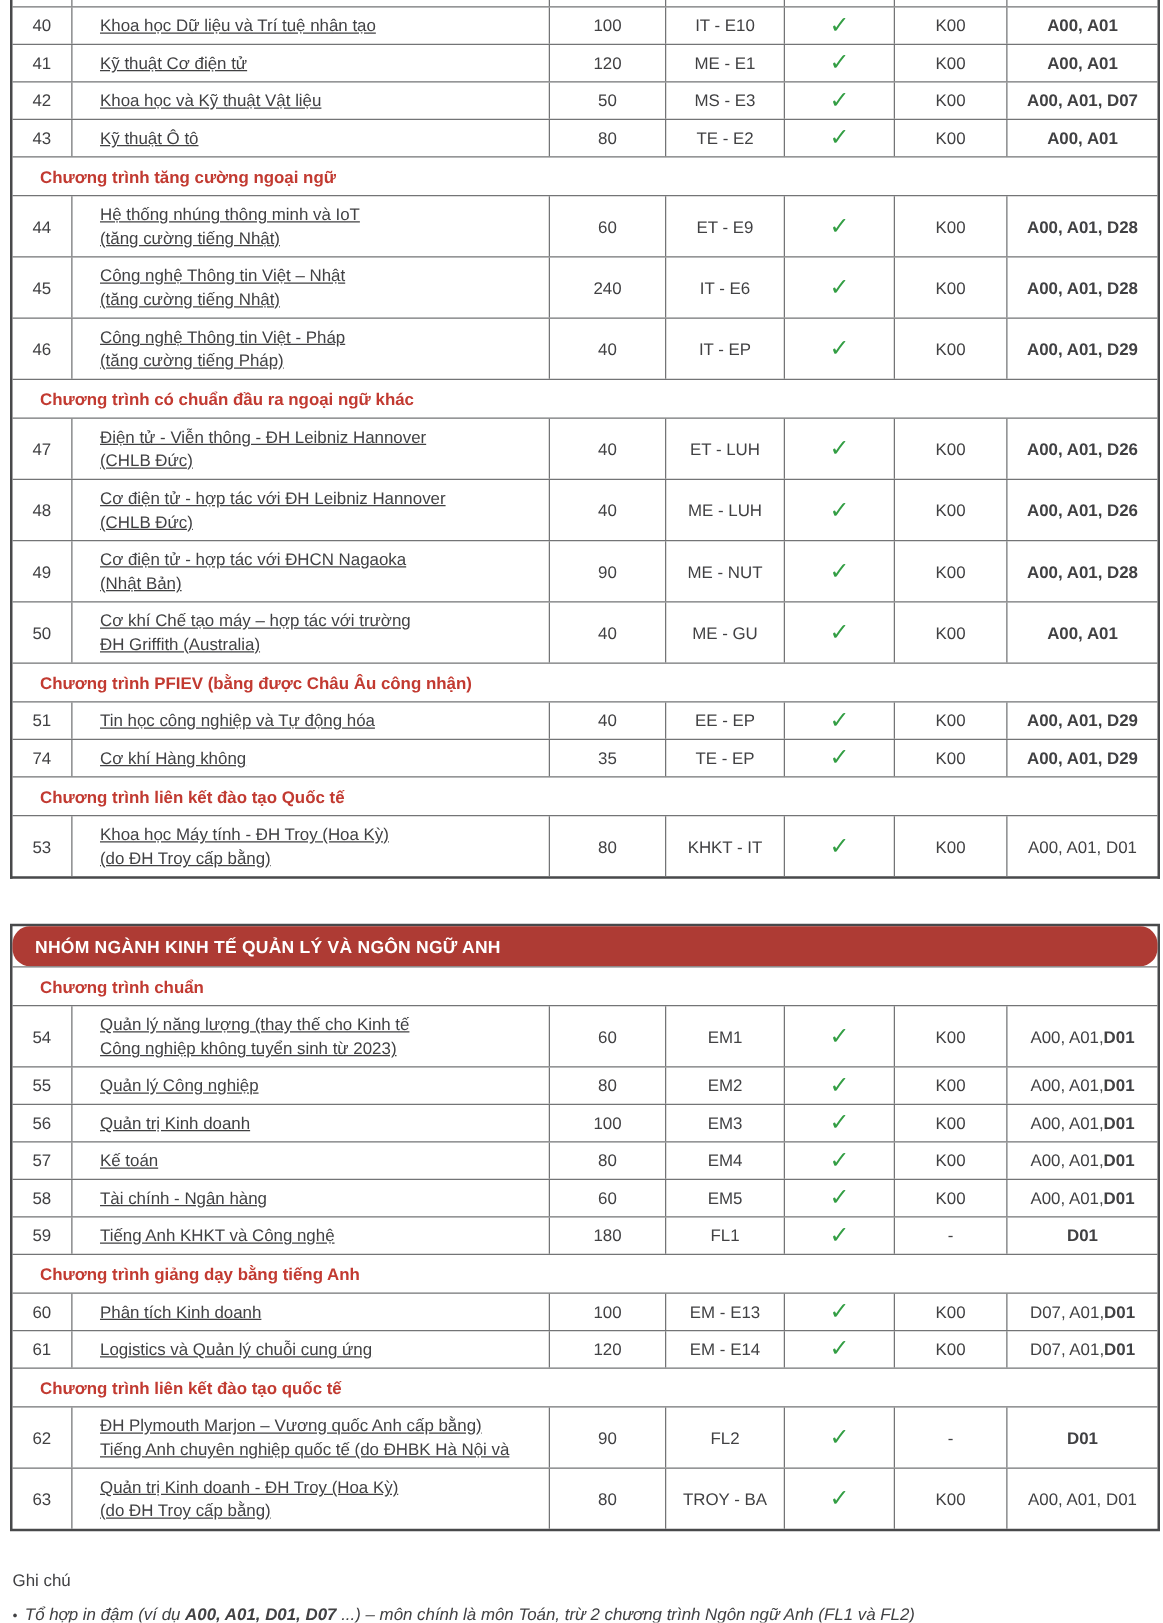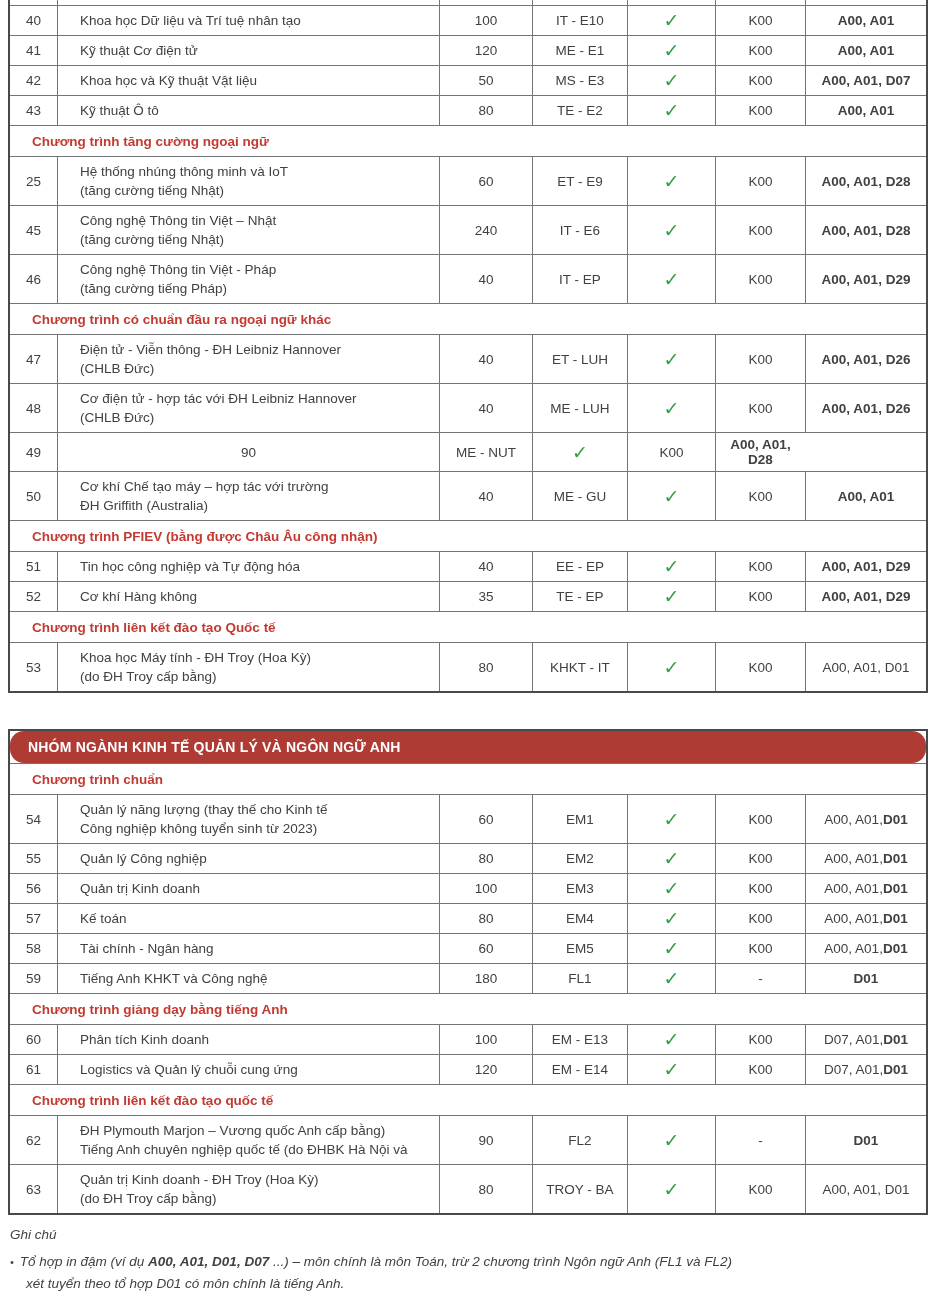--- a/index.html
+++ b/index.html
@@ -32,21 +32,21 @@
 
   .cell{
     display:flex;align-items:center;justify-content:center;
     font-size:13.5px;padding:4px 3px;border-left:1px solid var(--line);
     text-align:center;
   }
   .cell:first-child{border-left:none;}
 
   .c-name{
     flex-direction:column;align-items:flex-start;justify-content:center;
-    text-align:right;padding:5px 8px 5px 22px;
+    text-align:right;padding:5px 8px 5px 22px;text-decoration:underline;
   }
   .nline{line-height:19px;font-size:13.5px;}
 
   .sliver{min-height:5px;height:5px;}
   .sliver .cell{padding:0;min-height:0;}
 
   .section-row{
     color:var(--red);font-weight:bold;font-size:13.5px;
     padding:8px 10px 7px 22px;border-top:1px solid var(--line);
   }
@@ -58,21 +58,21 @@
   }
 
   .check{
     color:var(--green);font-size:19px;font-weight:bold;line-height:1;
     font-family:"DejaVu Sans",sans-serif;
   }
 
   .b{font-weight:bold;}
 
   .notes{margin-top:12px;padding-left:2px;}
-  .note-heading{font-style:italic;font-size:13.5px;margin:12px 0 12px 0;}
+  .note-heading{font-size:13.5px;margin:32px 0 12px 0;}
   .note-line{font-style:italic;font-size:13.5px;margin:6px 0;line-height:15px;}
   .note-line.cont{padding-left:16px;}
   .bullet{margin-right:6px;font-size:11px;}
 </style>
 </head>
 <body>
 
 <div class="page">
 
   <div class="ptable" id="table1">
@@ -140,21 +140,21 @@
         <div class="cell c-check">
           <span class="check">✓</span>
         </div>
         <div class="cell c-talent">K00</div>
         <div class="cell c-combo">
           <span class="b">A00, A01</span>
         </div>
       </div>
       <div class="section-row it"><span>Chương trình tăng cường ngoại ngữ</span></div>
       <div class="prow">
-        <div class="cell c-no">25</div>
+        <div class="cell c-no">44</div>
         <div class="cell c-name">
           <div class="nline">Hệ thống nhúng thông minh và IoT</div>
           <div class="nline">(tăng cường tiếng Nhật)</div>
         </div>
         <div class="cell c-quota">60</div>
         <div class="cell c-code">ET - E9</div>
         <div class="cell c-check">
           <span class="check">✓</span>
         </div>
         <div class="cell c-talent">K00</div>
@@ -222,20 +222,24 @@
         <div class="cell c-check">
           <span class="check">✓</span>
         </div>
         <div class="cell c-talent">K00</div>
         <div class="cell c-combo">
           <span class="b">A00, A01, D26</span>
         </div>
       </div>
       <div class="prow">
         <div class="cell c-no">49</div>
+        <div class="cell c-name">
+          <div class="nline">Cơ điện tử - hợp tác với ĐHCN Nagaoka</div>
+          <div class="nline">(Nhật Bản)</div>
+        </div>
         <div class="cell c-quota">90</div>
         <div class="cell c-code">ME - NUT</div>
         <div class="cell c-check">
           <span class="check">✓</span>
         </div>
         <div class="cell c-talent">K00</div>
         <div class="cell c-combo">
           <span class="b">A00, A01, D28</span>
         </div>
       </div>
@@ -265,21 +269,21 @@
         <div class="cell c-code">EE - EP</div>
         <div class="cell c-check">
           <span class="check">✓</span>
         </div>
         <div class="cell c-talent">K00</div>
         <div class="cell c-combo">
           <span class="b">A00, A01, D29</span>
         </div>
       </div>
       <div class="prow">
-        <div class="cell c-no">52</div>
+        <div class="cell c-no">74</div>
         <div class="cell c-name">
           <div class="nline">Cơ khí Hàng không</div>
         </div>
         <div class="cell c-quota">35</div>
         <div class="cell c-code">TE - EP</div>
         <div class="cell c-check">
           <span class="check">✓</span>
         </div>
         <div class="cell c-talent">K00</div>
         <div class="cell c-combo">

